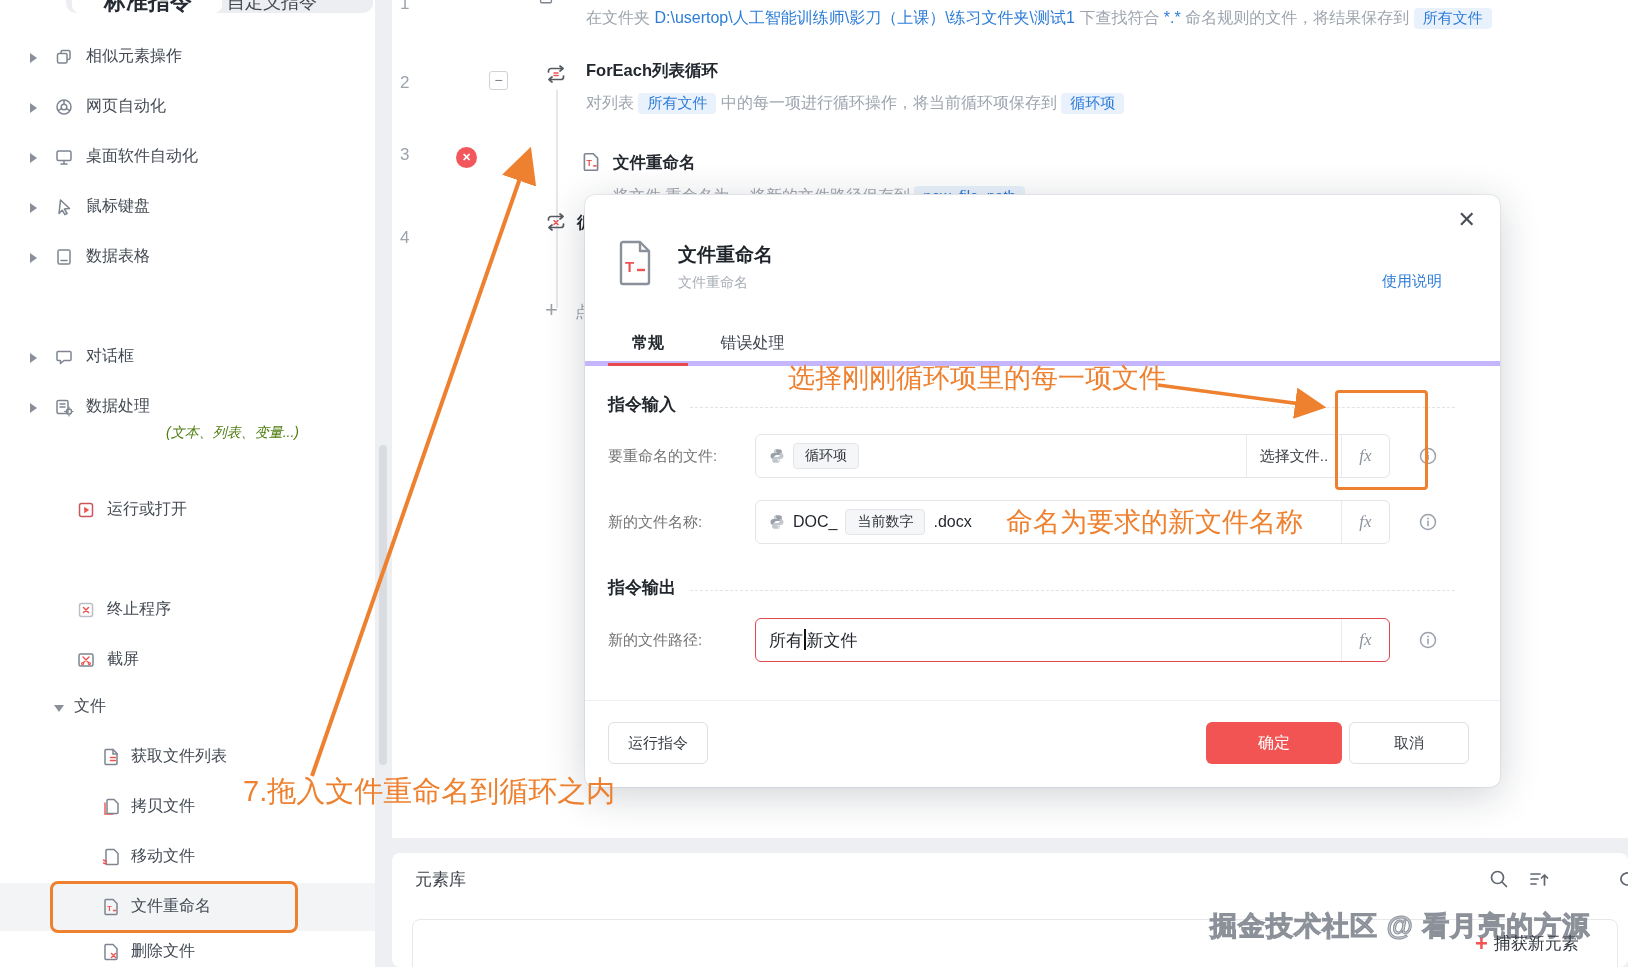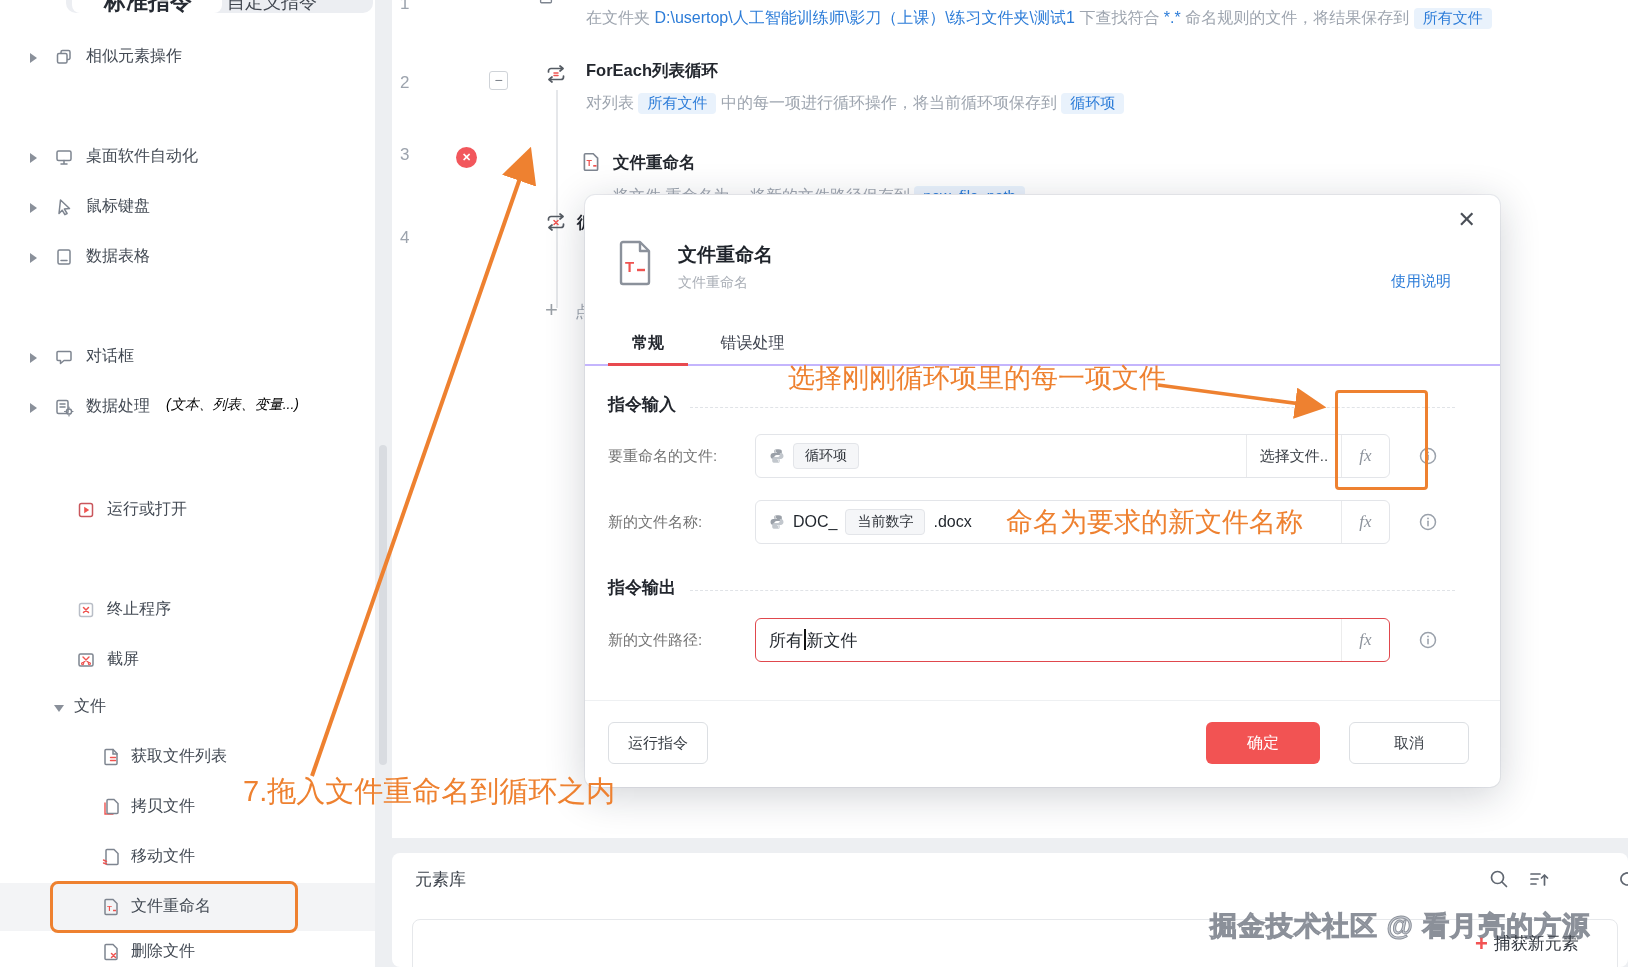--- a/index.html
+++ b/index.html
@@ -10,21 +10,21 @@
   
   .tabstrip { left:66px; top:0; width:307px; height:13px; background:#eceef2; border-radius:0 0 10px 10px; overflow:hidden; z-index:5; }
   .tabstrip .tab-active { position:absolute; left:6px; top:0; width:150px; height:13px; background:#ffffff; border-radius:0 0 8px 8px; }
   .tabstrip .lbl1 { position:absolute; left:38px; top:-13px; font-size:22px; font-weight:bold; color:#262b33; white-space:nowrap; }
   .tabstrip .lbl2 { position:absolute; left:161px; top:-10px; font-size:18px; color:#40464f; white-space:nowrap; }
 
   
   .sidebar { left:0; top:0; width:375px; height:967px; background:#ffffff; z-index:1; }
   .srow { position:absolute; left:0; width:375px; height:48px; cursor:pointer; }
   .srow .slab { position:absolute; top:13px; font-size:16px; color:#434a54; white-space:nowrap; }
-  .srow .snote { font-style:italic; color:#000000; font-size:14px; margin-left:6px; }
+  .srow .snote { font-style:italic; color:#4d7c0f; font-size:14px; margin-left:6px;margin-top:28px; }
   .arr { position:absolute; top:20px; width:0; height:0; }
   .arr.r { border-left:7px solid #8a909a; border-top:5px solid transparent; border-bottom:5px solid transparent; }
   .arr.d { border-top:7px solid #8a909a; border-left:5px solid transparent; border-right:5px solid transparent; top:22px; }
   .sic { position:absolute; top:14px; }
   .sic svg { width:20px; height:20px; display:block; }
   .lv0 .arr { left:30px; } .lv0 .sic { left:54px; } .lv0 .slab { left:86px; }
   .lv1 .sic { left:76px; } .lv1 .slab { left:107px; }
   .lv1f .arr { left:54px; } .lv1f .slab { left:74px; }
   .lv2 .sic { left:101px; } .lv2 .slab { left:131px; }
   .srow.hl { background:#f3f4f6; }
@@ -42,22 +42,22 @@
   .chip { display:inline-block; background:#e9f2fc; color:#2c7cd8; border-radius:4px; padding:1px 9px; font-size:15px; }
   .flowic { position:absolute; z-index:2; }
   .flowic svg { display:block; }
 
   
   .dialog { left:585px; top:195px; width:915px; height:592px; background:#fff; border-radius:10px;
             box-shadow:0 8px 40px rgba(20,30,50,.20), 0 0 0 1px #f0f1f4; z-index:30; }
   .dlg-close { position:absolute; right:24px; top:14px; font-size:22px; color:#4a4f57; cursor:pointer; line-height:1; }
   .dlg-title { position:absolute; left:93px; top:47px; font-size:19px; font-weight:bold; color:#1e232a; }
   .dlg-sub { position:absolute; left:93px; top:79px; font-size:14px; color:#a9aeb6; }
-  .dlg-help { position:absolute; right:49px; top:77px; font-size:15px; color:#2c7cd8; cursor:pointer; }
-  .dlg-tabs { position:absolute; left:0; top:133px; width:100%; height:38px; border-bottom:2px solid #c4b5fd; }
+  .dlg-help { position:absolute; right:58px; top:77px; font-size:15px; color:#2c7cd8; cursor:pointer; }
+  .dlg-tabs { position:absolute; left:0; top:133px; width:100%; height:38px; border-bottom:5px solid #c4b5fd; }
   .dlg-tab { position:absolute; top:0; height:38px; text-align:center; font-size:16px; line-height:30px; cursor:pointer; }
   .dlg-tab.act { font-weight:bold; color:#24282f; border-bottom:3px solid #e8494f; }
   .sect { position:absolute; left:23px; font-size:17px; font-weight:bold; color:#22262d; }
   .dash { position:absolute; border-top:1px dashed #e0e3e7; height:0; }
   .frow-label { position:absolute; left:23px; font-size:15px; color:#737373; }
   .igroup { position:absolute; left:170px; width:635px; height:44px; border:1px solid #e3e5e9; border-radius:6px; background:#fff; display:flex; align-items:center; }
   .igroup .pad { padding-left:13px; display:flex; align-items:center; gap:8px; flex:1; font-size:16px; color:#1f242b; }
   .pyic svg { width:16px; height:16px; display:block; }
   .tchip { display:inline-block; background:#f5f6f8; border:1px solid #e3e5e9; border-radius:4px; padding:3px 11px; font-size:14px; color:#31353b; }
   .segbtn { height:100%; display:flex; align-items:center; justify-content:center; border-left:1px solid #e9eaec; color:#3a3f46; font-size:15px; cursor:pointer; }
@@ -96,20 +96,31 @@
     <span class="arr r"></span>
     <span class="sic">
         <svg viewBox="0 0 20 20" fill="none" stroke="#7e8590" stroke-width="1.5" stroke-linejoin="round">
           <rect x="3.5" y="6.5" width="9.5" height="9.5" rx="1.5"></rect>
           <path d="M7 6.5V5a1.5 1.5 0 011.5-1.5h6A1.5 1.5 0 0116 5v6a1.5 1.5 0 01-1.5 1.5H13"></path>
         </svg>
       </span>
     <span class="slab">相似元素操作</span>
   </div>
 
+  <div class="srow lv0" style="top:83px">
+    <span class="arr r"></span>
+    <span class="sic">
+        <svg viewBox="0 0 20 20" fill="none" stroke="#7e8590" stroke-width="1.5">
+          <circle cx="10" cy="10" r="7"></circle>
+          <circle cx="10" cy="10" r="2.8"></circle>
+          <path d="M10 3v4.2M4.2 13.6l3.4-2M15.8 13.6l-3.4-2"></path>
+        </svg>
+      </span>
+    <span class="slab">网页自动化</span>
+  </div>
 
   <div class="srow lv0" style="top:133px">
     <span class="arr r"></span>
     <span class="sic">
         <svg viewBox="0 0 20 20" fill="none" stroke="#7e8590" stroke-width="1.5" stroke-linecap="round">
           <rect x="3" y="4" width="14" height="9.5" rx="1.5"></rect>
           <path d="M10 13.5V17M7 17h6"></path>
         </svg>
       </span>
     <span class="slab">桌面软件自动化</span>
@@ -403,21 +414,21 @@
   <span class="infoic" style="top:435px">
       <svg viewBox="0 0 20 20" fill="none" stroke="#9aa1ab" stroke-width="1.5" stroke-linecap="round">
         <circle cx="10" cy="10" r="7.5"></circle>
         <path d="M10 9.2v4.6"></path>
         <circle cx="10" cy="6.4" r=".9" fill="#9aa1ab" stroke="none"></circle>
       </svg>
     </span>
 
   <div class="footline"></div>
   <div class="dbtn" style="left:23px;width:100px">运行指令</div>
-  <div class="dbtn primary" style="left:621px;width:114px">确定</div>
+  <div class="dbtn primary" style="left:621px;width:136px">确定</div>
   <div class="dbtn" style="left:764px;width:120px">取消</div>
 </div>
 
 <div class="abs elpanel">
   <div class="eltitle">元素库</div>
   <span class="elico" style="left:1096px">
       <svg viewBox="0 0 22 22" fill="none" stroke="#5f6670" stroke-width="1.7" stroke-linecap="round">
         <circle cx="9.5" cy="9.5" r="6"></circle>
         <path d="M14 14l4.5 4.5"></path>
       </svg>

